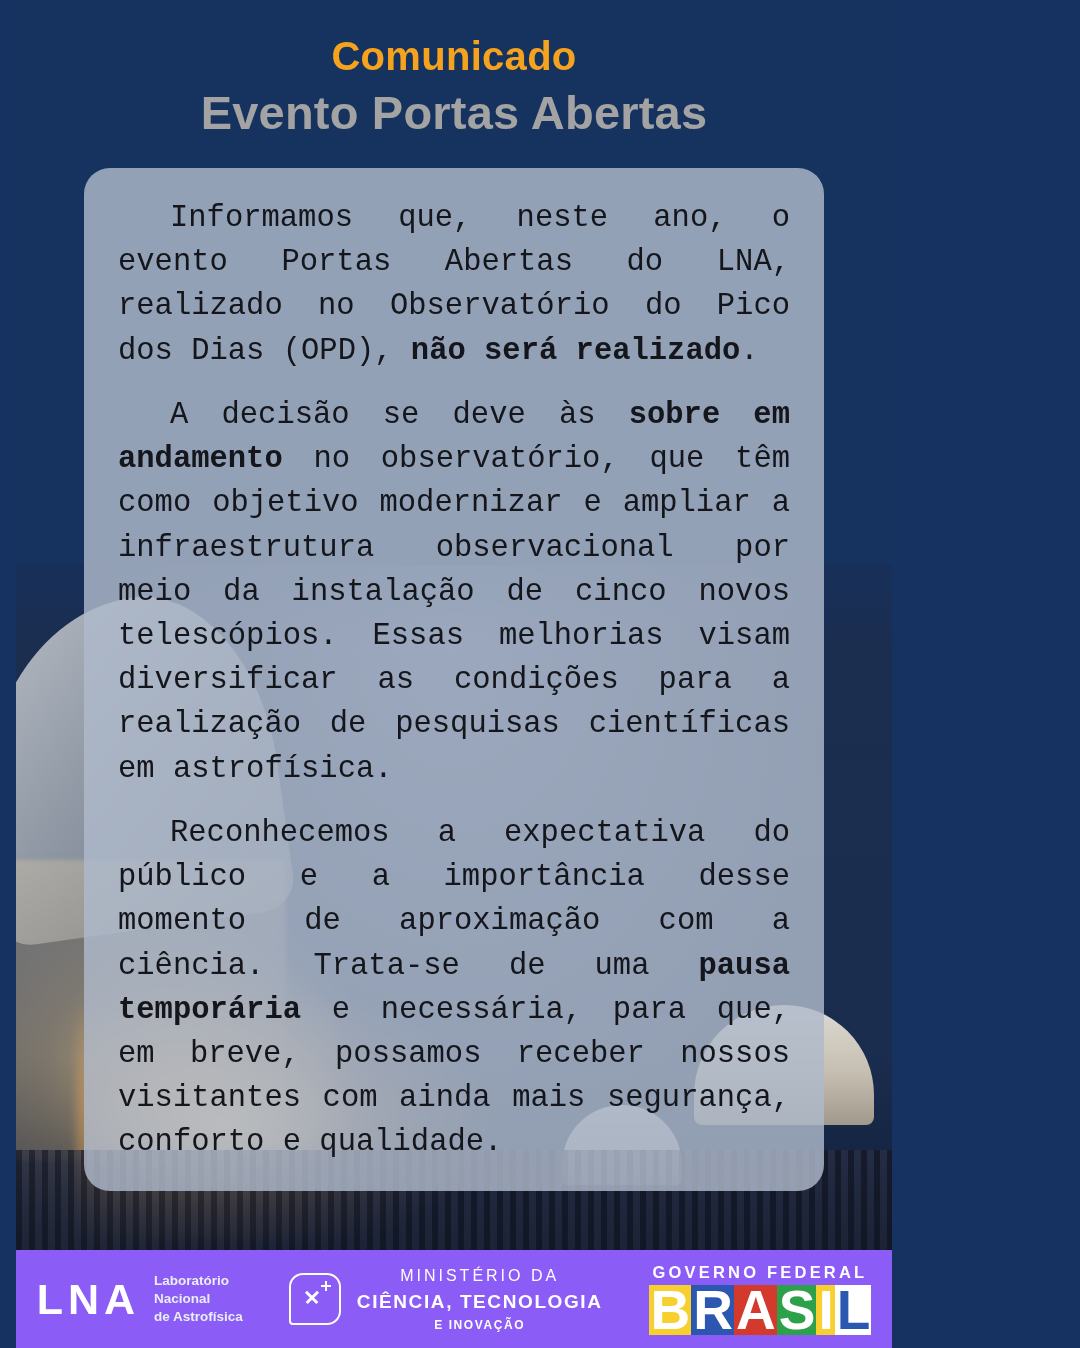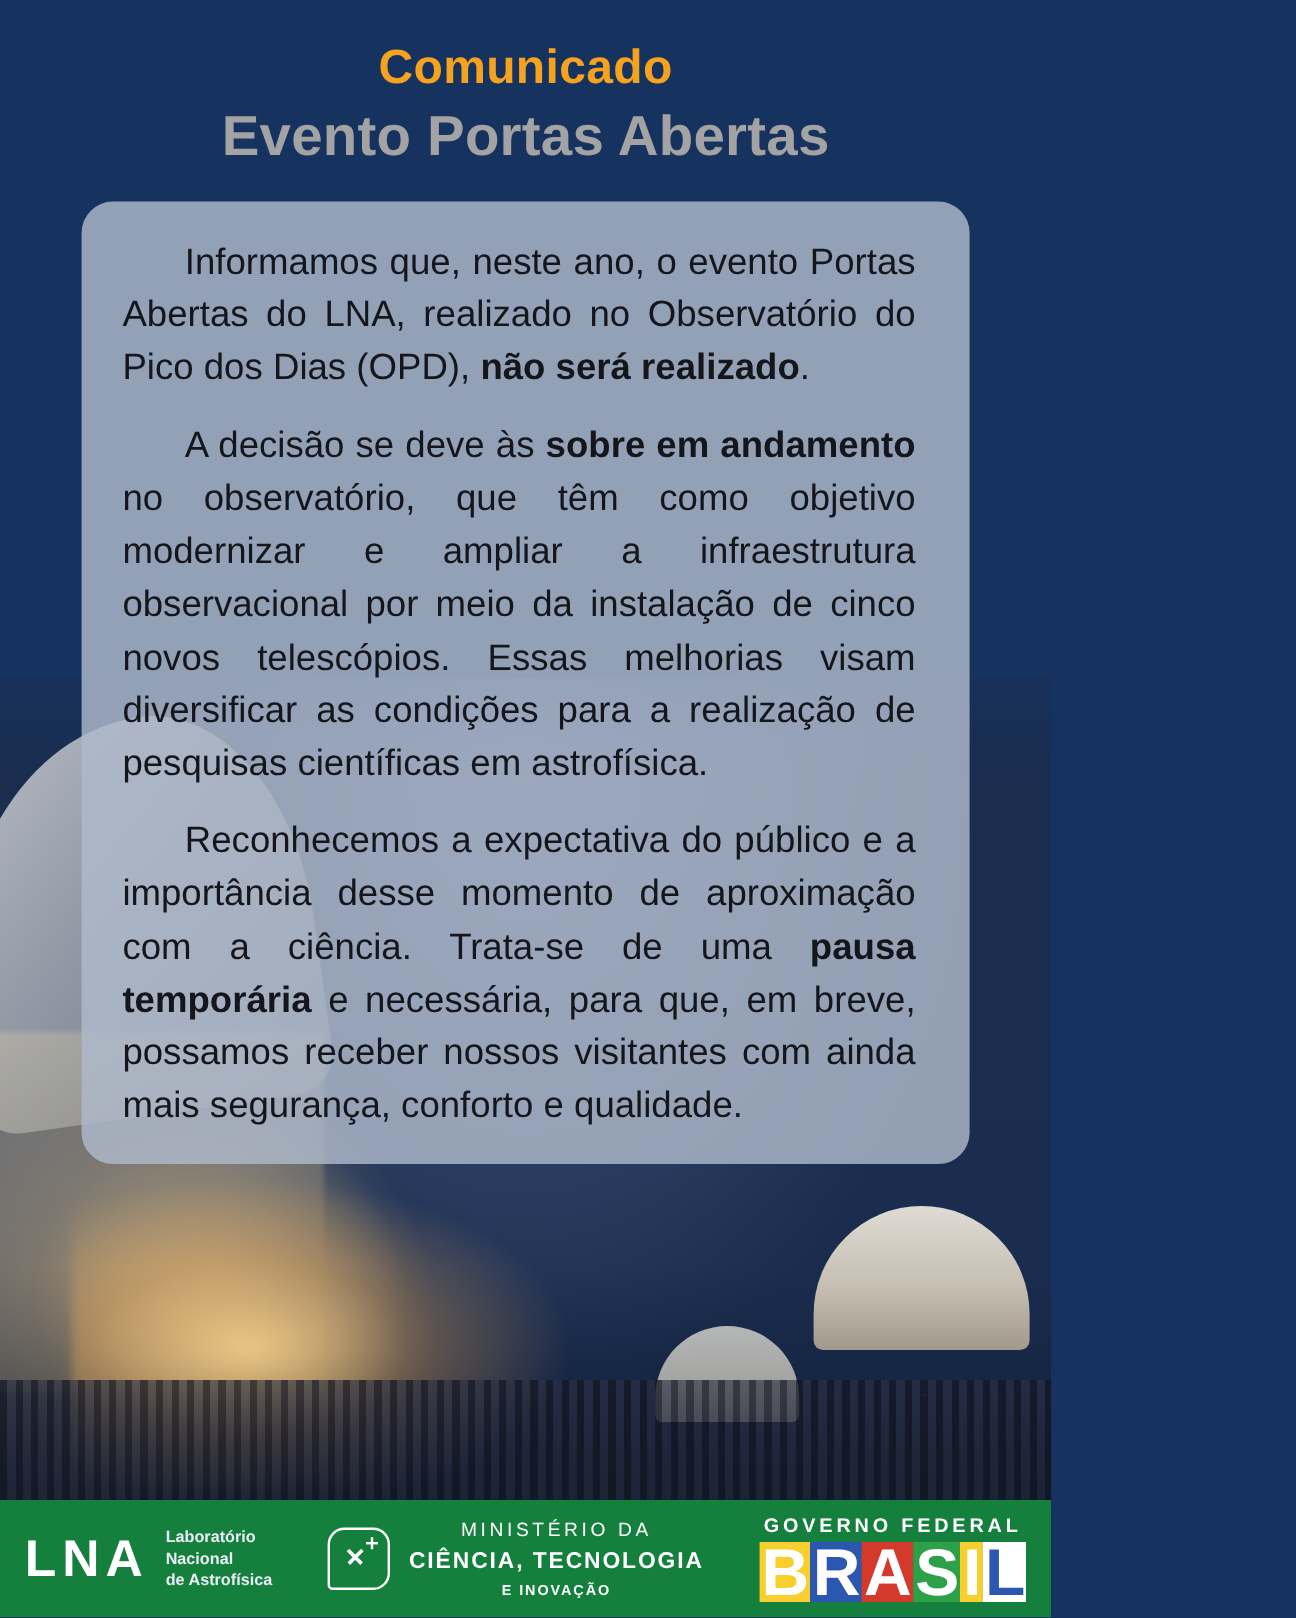--- a/index.html
+++ b/index.html
@@ -9,20 +9,21 @@
     font-family: "Liberation Sans", sans-serif;
     background: #153261;
     overflow: hidden;
   }
   .poster {
     position: relative;
     width: 876px;
     height: 1348px;
     background: #16325f;
     overflow: hidden;
+    margin-left: 16px;
   }
 
   
   .photo-bg {
     position: absolute;
     left: 0; right: 0;
     top: 565px;
     height: 700px;
     background:
       radial-gradient(circle at 14% 78%, rgba(255,206,120,0.55) 0 3%, rgba(255,186,90,0.0) 26%),
@@ -141,21 +142,22 @@
   
   .card {
     position: relative;
     z-index: 6;
     background: rgba(174,186,203,0.82);
     border-radius: 26px;
     color: #12141a;
   }
   .card-main {
     margin: 28px 68px 0 68px;
-    padding: 28px 45px 26px 34px;
+    padding: 28px 34px 26px 34px;
+    font-family: Liberation Mono, monospace;
   }
   .card-main p {
     font-size: 30.5px;
     line-height: 1.45;
     text-align: justify;
     text-indent: 52px;
     margin-bottom: 20px;
     color: #14161c;
   }
   .card-main p:last-child { margin-bottom: 0; }
@@ -173,21 +175,21 @@
     text-align: justify;
     text-indent: 46px;
     color: #14161c;
   }
 
   
   .footer {
     position: absolute;
     left: 0; right: 0; bottom: 0;
     height: 98px;
-    background: #15803d;
+    background: #8b5cf6;
     z-index: 7;
     display: flex;
     align-items: center;
     justify-content: center;
     gap: 46px;
   }
   .lna-logo {
     display: flex;
     align-items: center;
     gap: 14px;

